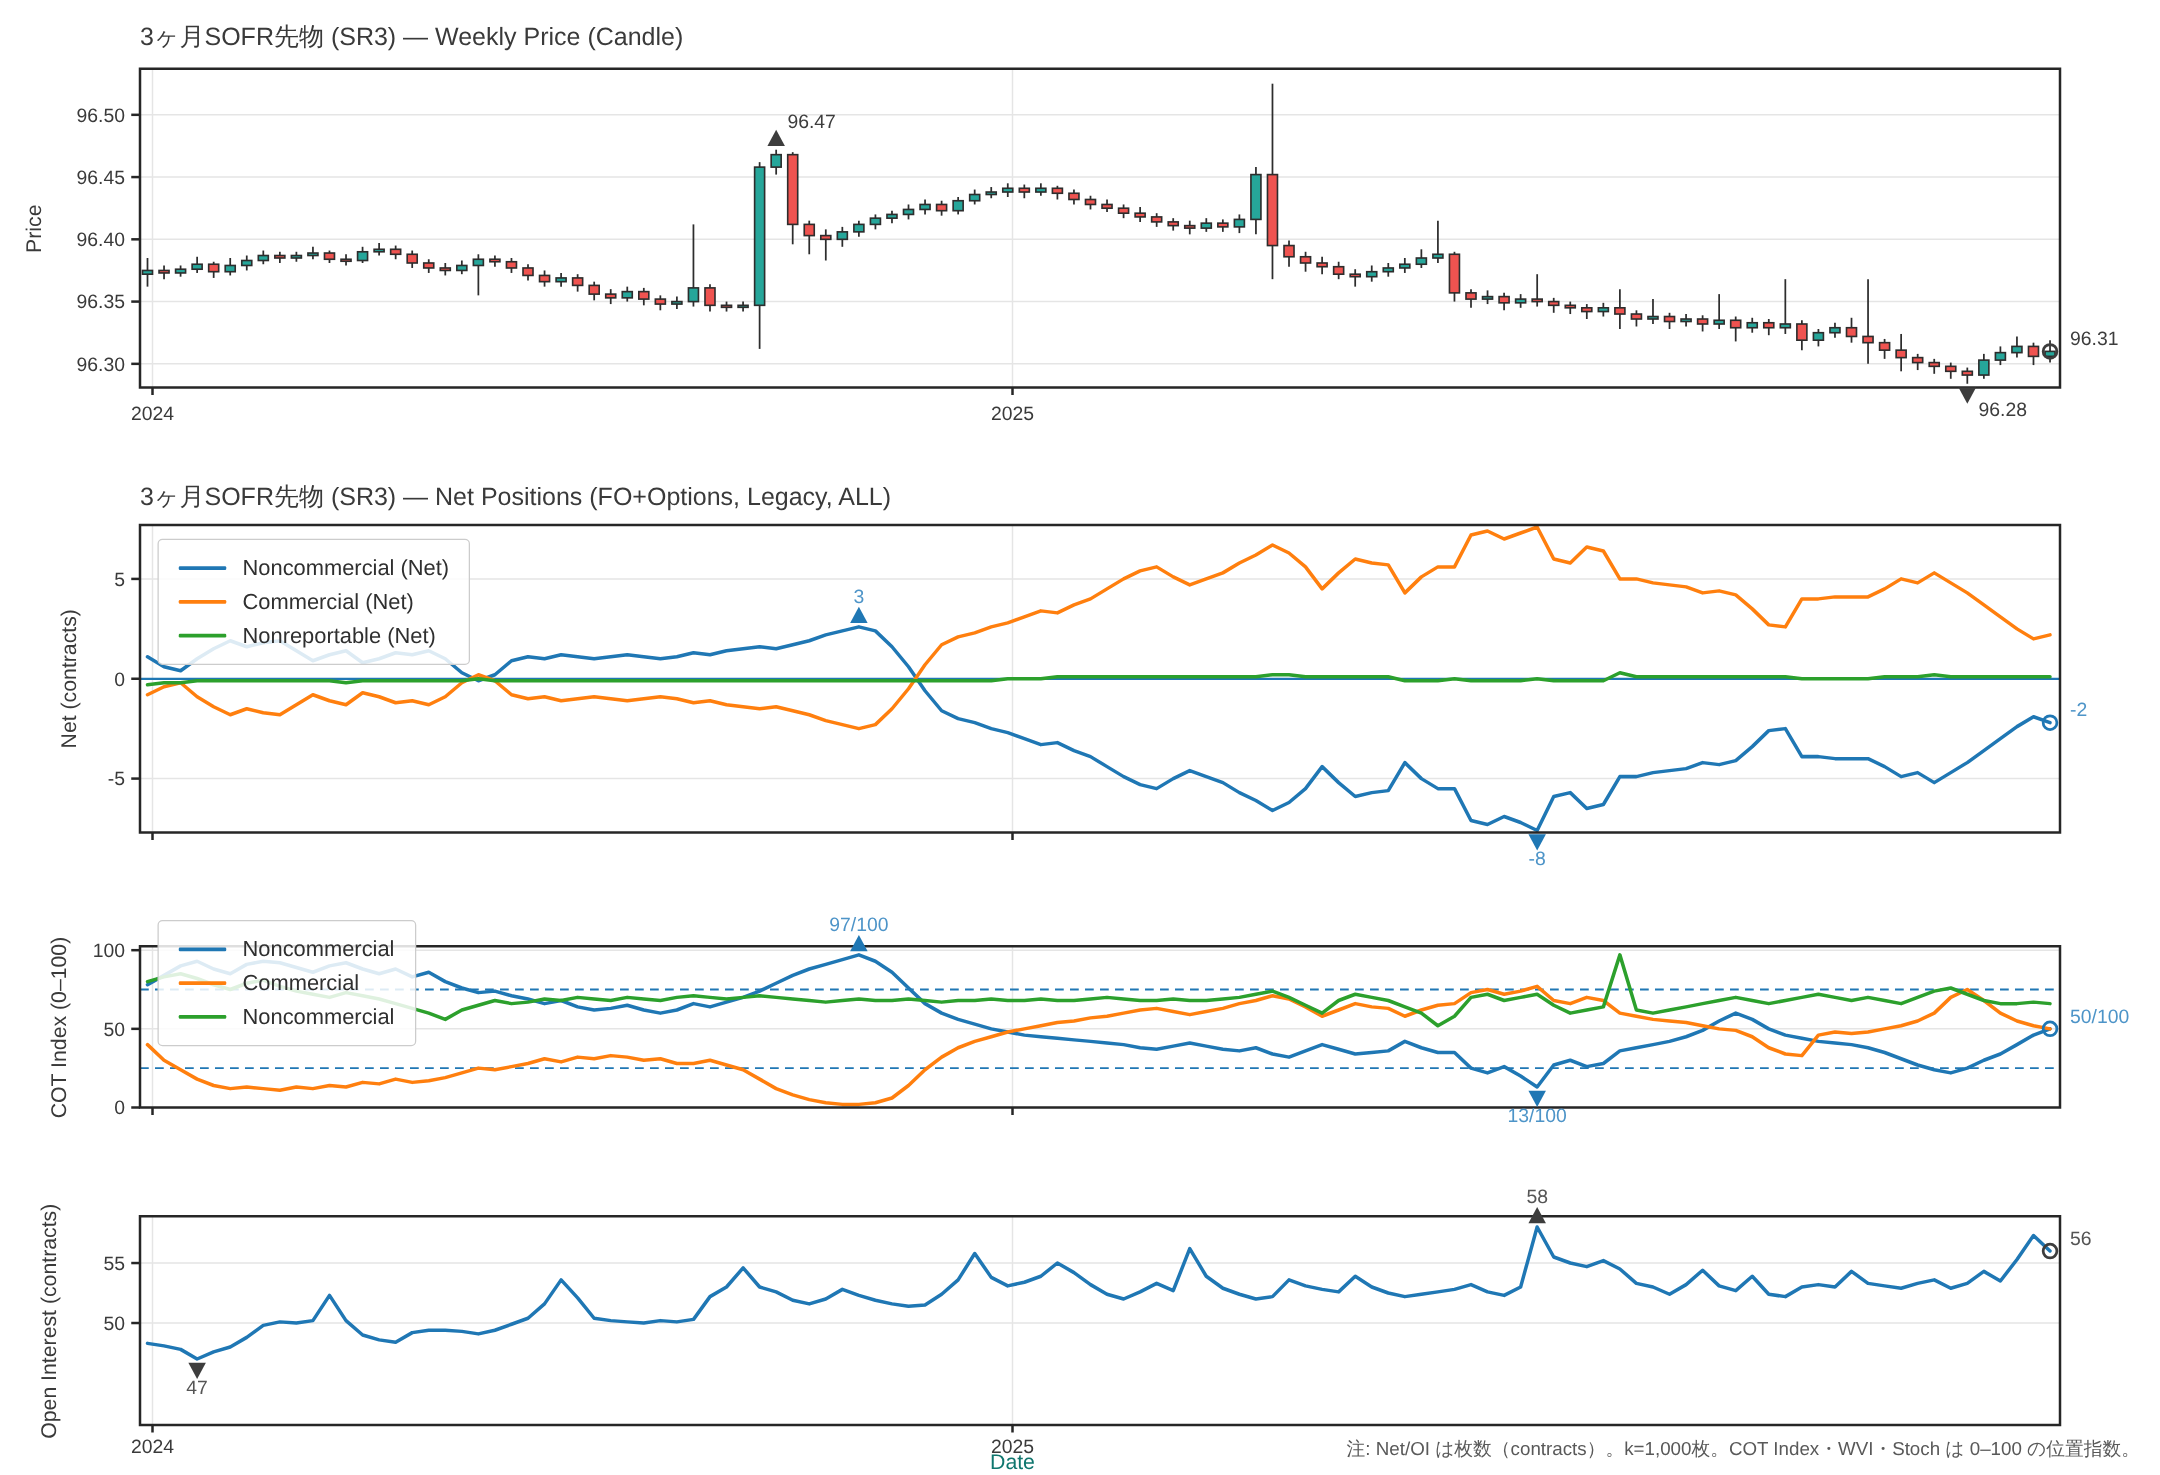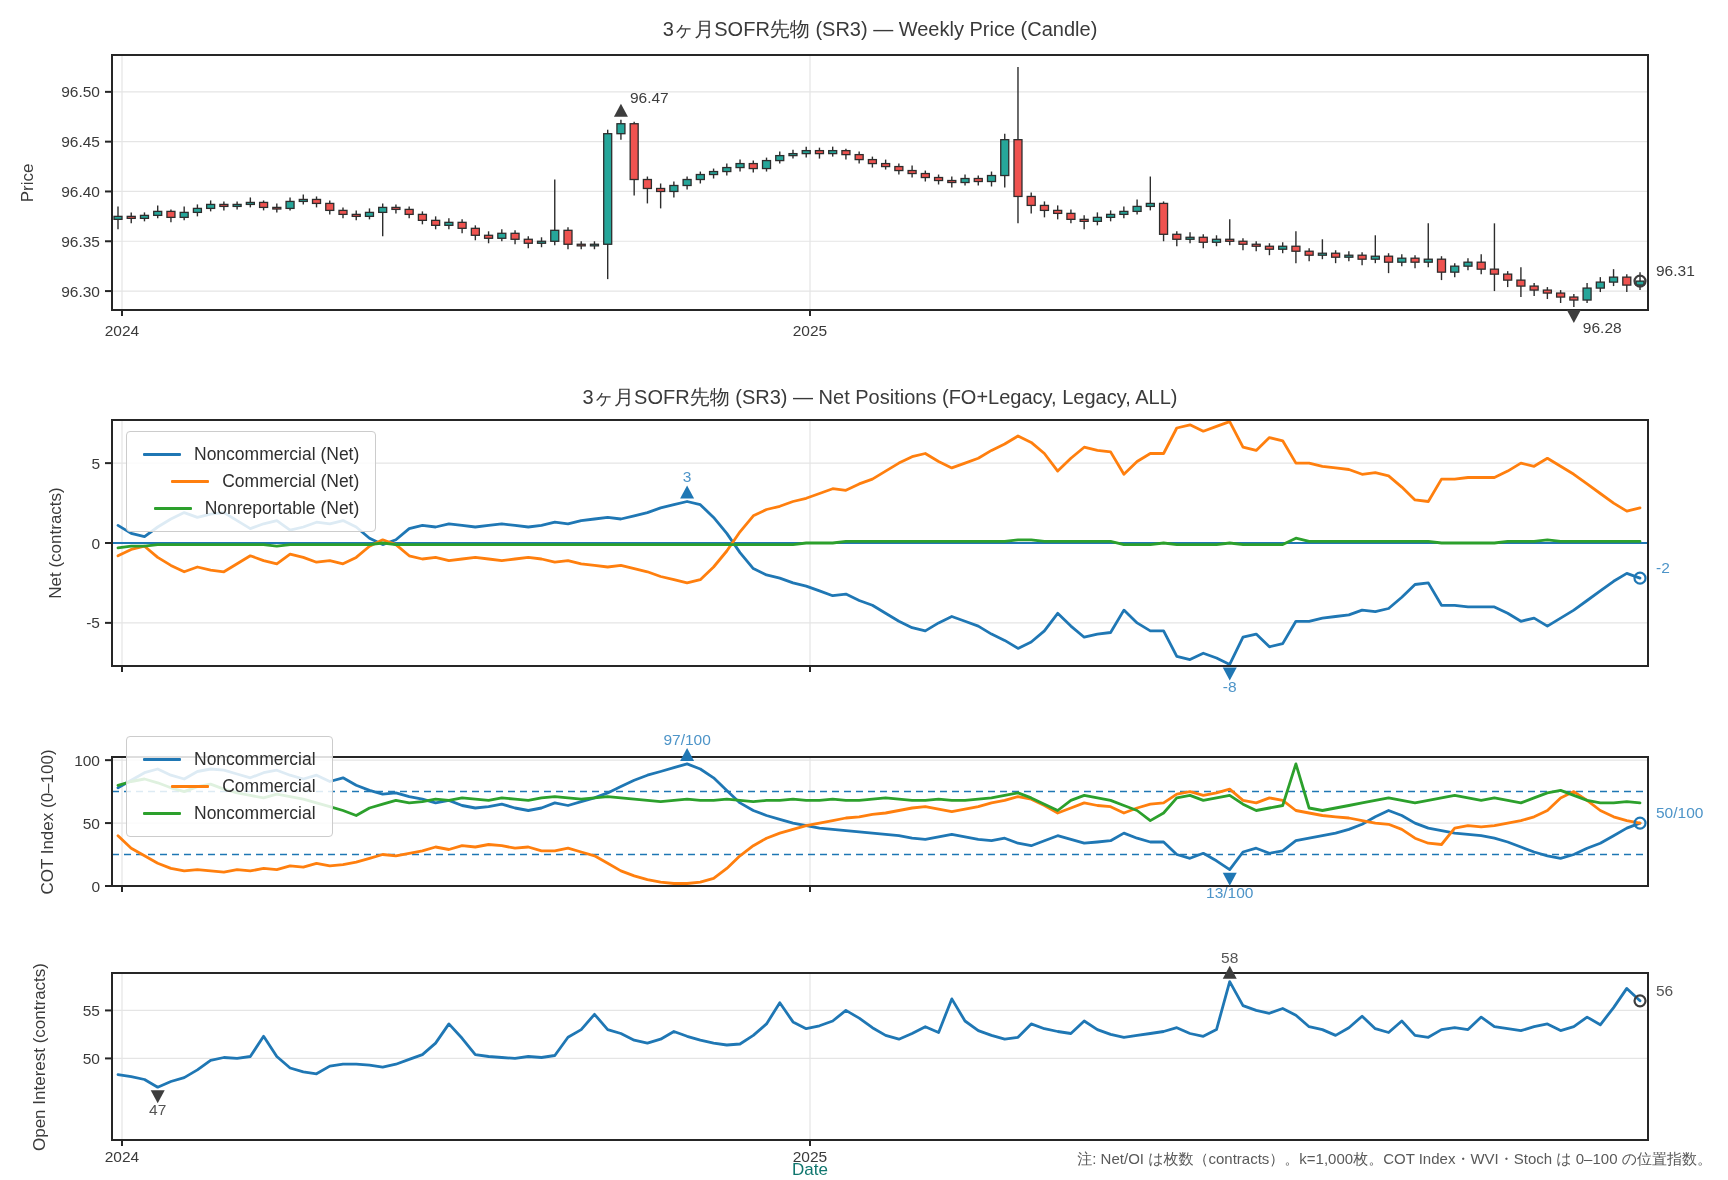--- a/index.html
+++ b/index.html
@@ -1,25 +1,25 @@
 <!DOCTYPE html>
 <html><head>
 <meta charset="utf-8">
 <style>
   html,body{margin:0;padding:0;background:#ffffff;}
   body{width:1728px;height:1180px;position:relative;overflow:hidden;
        font-family:"Liberation Sans","DejaVu Sans",sans-serif;}
   #fig{position:absolute;left:0;top:0;width:1728px;height:1180px;}
   svg{position:absolute;left:0;top:0;}
-  .ptitle{position:absolute;left:112px;width:1536px;text-align:center;
+  .ptitle{position:absolute;left:112px;width:1536px;
           font-size:20px;color:#3a3a3a;}
   .ylab{position:absolute;font-size:17px;color:#3a3a3a;white-space:nowrap;}
   .legend{position:absolute;background:rgba(255,255,255,0.85);border:1px solid #cccccc;
           border-radius:4px;padding:9px 16px;font-size:17.5px;color:#2f2f2f;z-index:3;}
-  .lrow{display:flex;align-items:center;height:27px;justify-content:flex-end;}
+  .lrow{display:flex;align-items:center;height:27px;}
   .sw{display:inline-block;width:38px;height:3.6px;margin-right:13px;border-radius:1px;}
   .tick{font-size:15.5px;fill:#3a3a3a;}
   .ann{font-size:15.5px;}
   #xlabel{position:absolute;font-size:17px;color:#0f766e;}
   #footnote{position:absolute;right:16px;top:1150px;font-size:15px;color:#595959;text-align:center;}
 </style>
 </head>
 <body>
 
 <div id="fig">
@@ -349,21 +349,21 @@
       <text x="810" y="1162" text-anchor="middle" class="tick">2025</text>
       <path d="M 1229.74 965.6379310344828 L 1222.74 978.6379310344828 L 1236.74 978.6379310344828 Z" fill="#3d3d3d"></path>
       <text x="1229.74" y="962.6379310344828" text-anchor="middle" class="ann" fill="#555555">58</text>
       <path d="M 157.70499999999998 1103.212643678161 L 150.70499999999998 1090.212643678161 L 164.70499999999998 1090.212643678161 Z" fill="#3d3d3d"></path>
       <text x="157.70499999999998" y="1115.212643678161" text-anchor="middle" class="ann" fill="#555555">47</text>
       <circle cx="1640.0249999999999" cy="1000.8333333333333" r="5.5" fill="none" stroke="#3d3d3d" stroke-width="2.2"></circle>
       <text x="1656" y="995.8333333333333" class="ann" fill="#555555">56</text>
     </svg>
 
   <div class="ptitle" style="top:16px">3ヶ月SOFR先物 (SR3) — Weekly Price (Candle)</div>
-  <div class="ptitle" style="top:384px">3ヶ月SOFR先物 (SR3) — Net Positions (FO+Legacy, Legacy, ALL)</div>
+  <div class="ptitle" style="top:384px">3ヶ月SOFR先物 (SR3) — Net Positions (FO+Options, Legacy, ALL)</div>
 
   <div class="ylab" style="left:28px;top:183px;transform:translate(-50%,-50%) rotate(-90deg)">Price</div>
   <div class="ylab" style="left:56px;top:543px;transform:translate(-50%,-50%) rotate(-90deg)">Net (contracts)</div>
   <div class="ylab" style="left:48px;top:822px;transform:translate(-50%,-50%) rotate(-90deg)">COT Index (0–100)</div>
   <div class="ylab" style="left:40px;top:1057px;transform:translate(-50%,-50%) rotate(-90deg)">Open Interest (contracts)</div>
 
   <div class="legend" style="left:126px;top:431px">
     <div class="lrow">
       <span class="sw" style="background: rgb(31, 119, 180);"></span>
       <span>Noncommercial (Net)</span>

